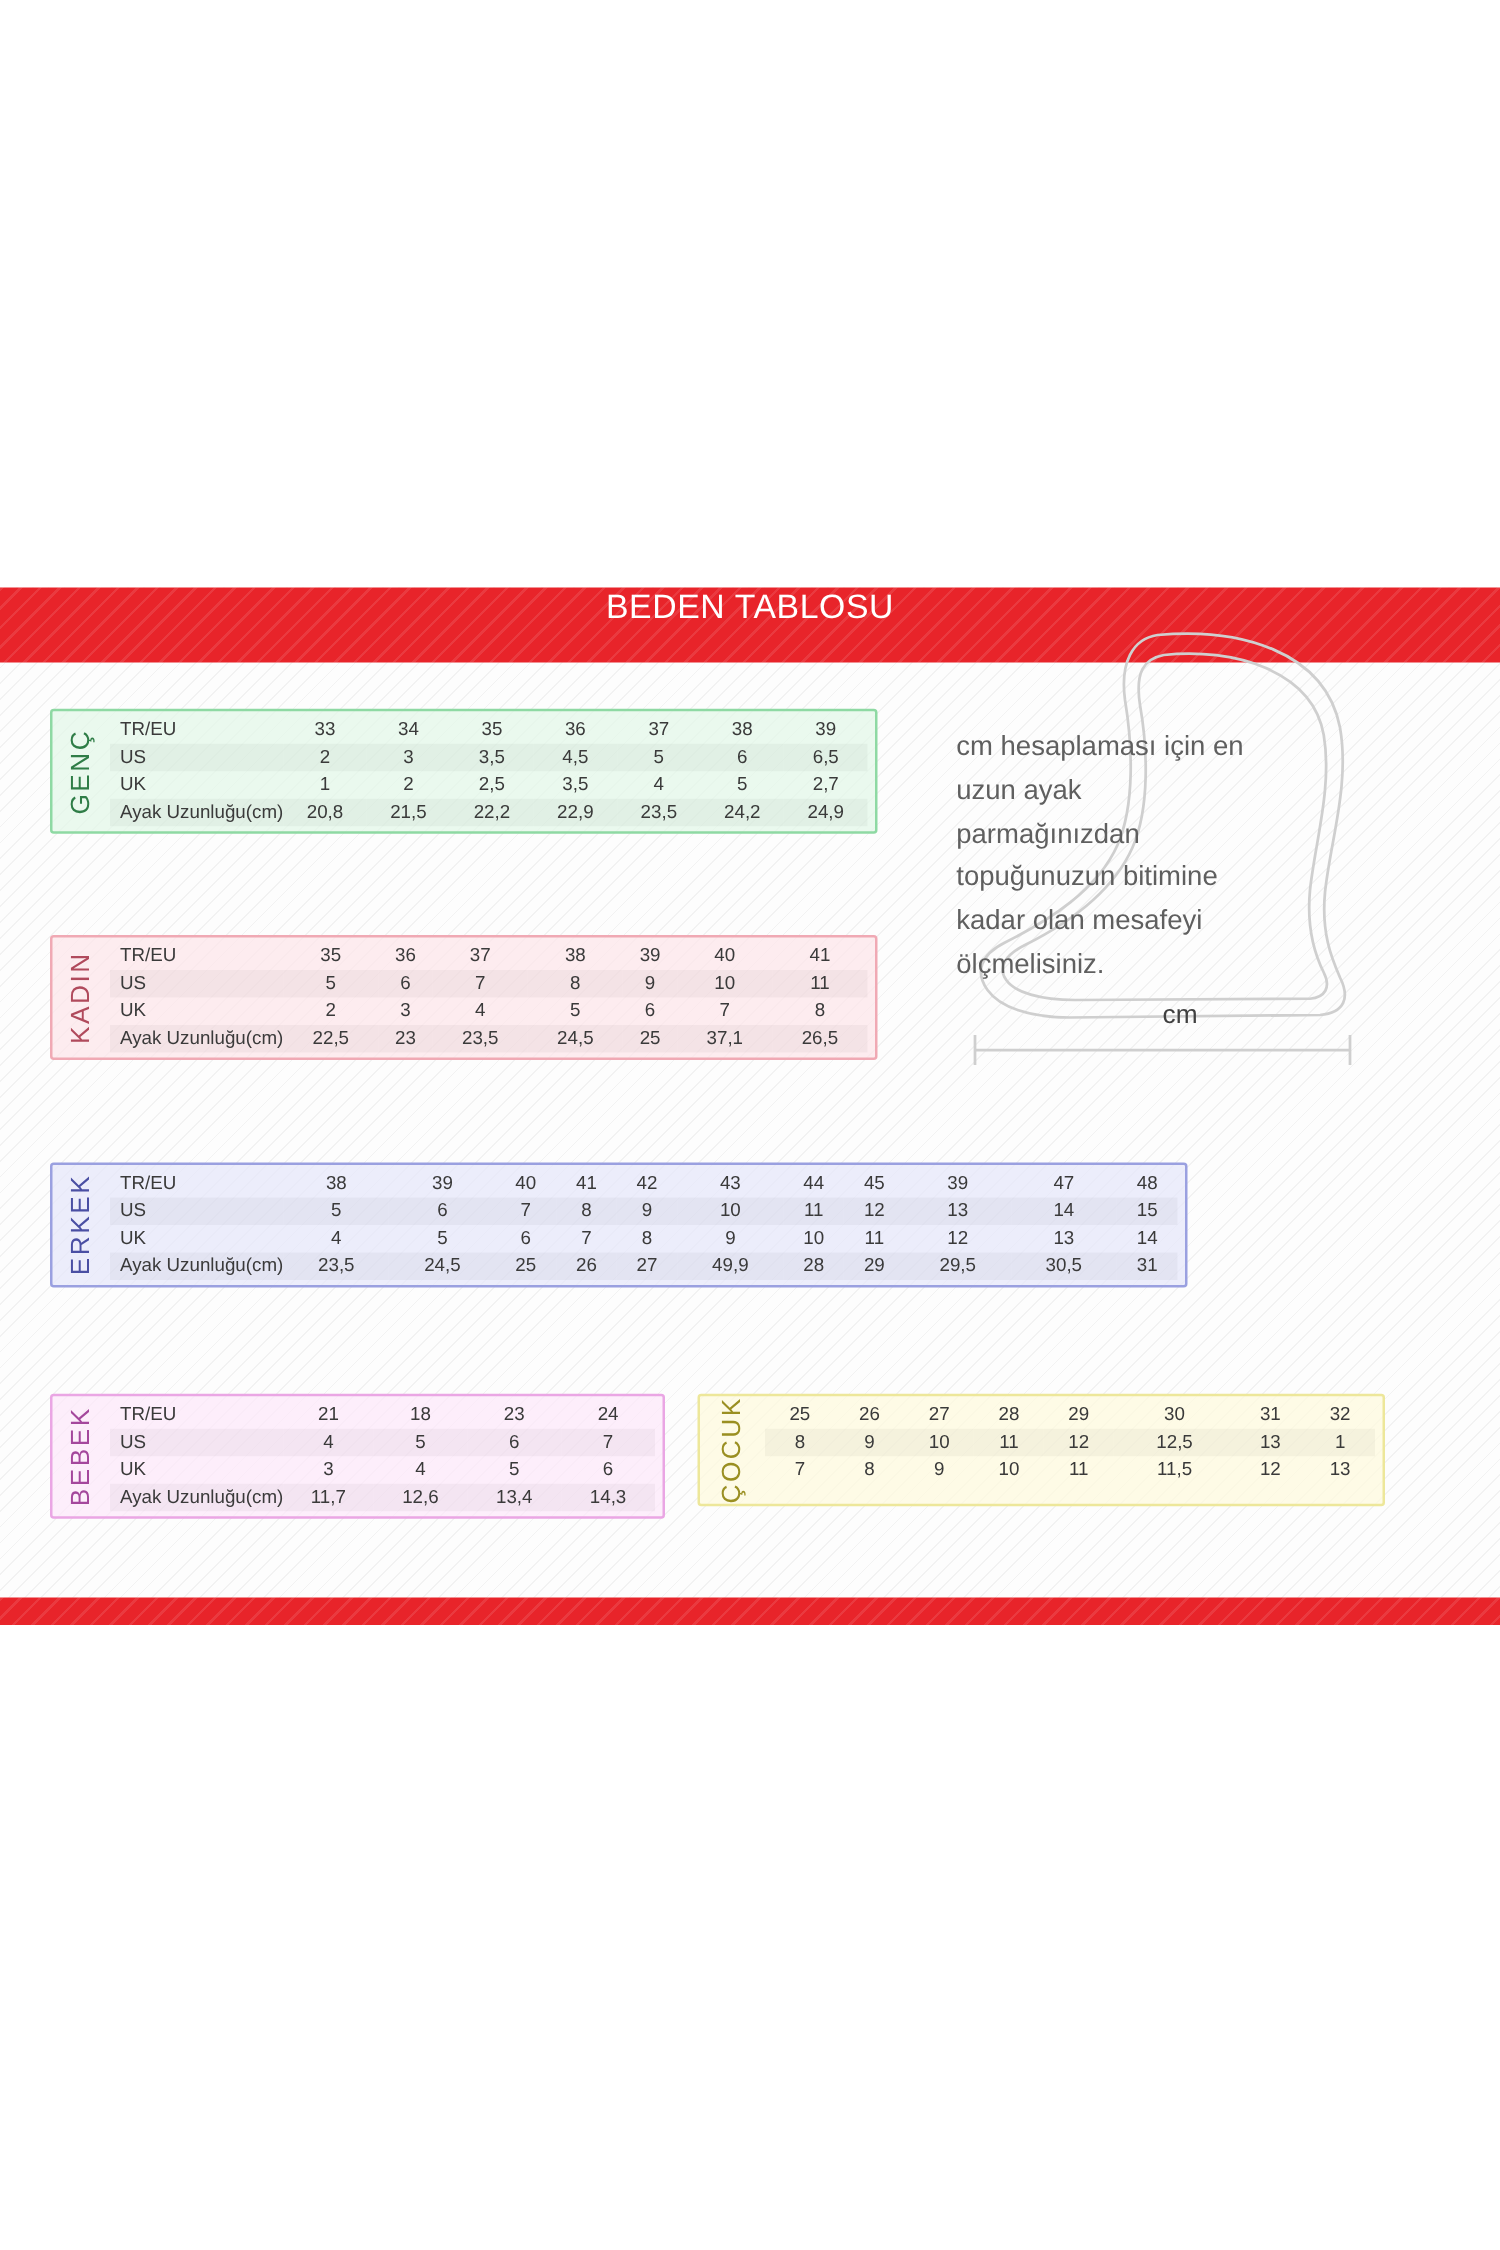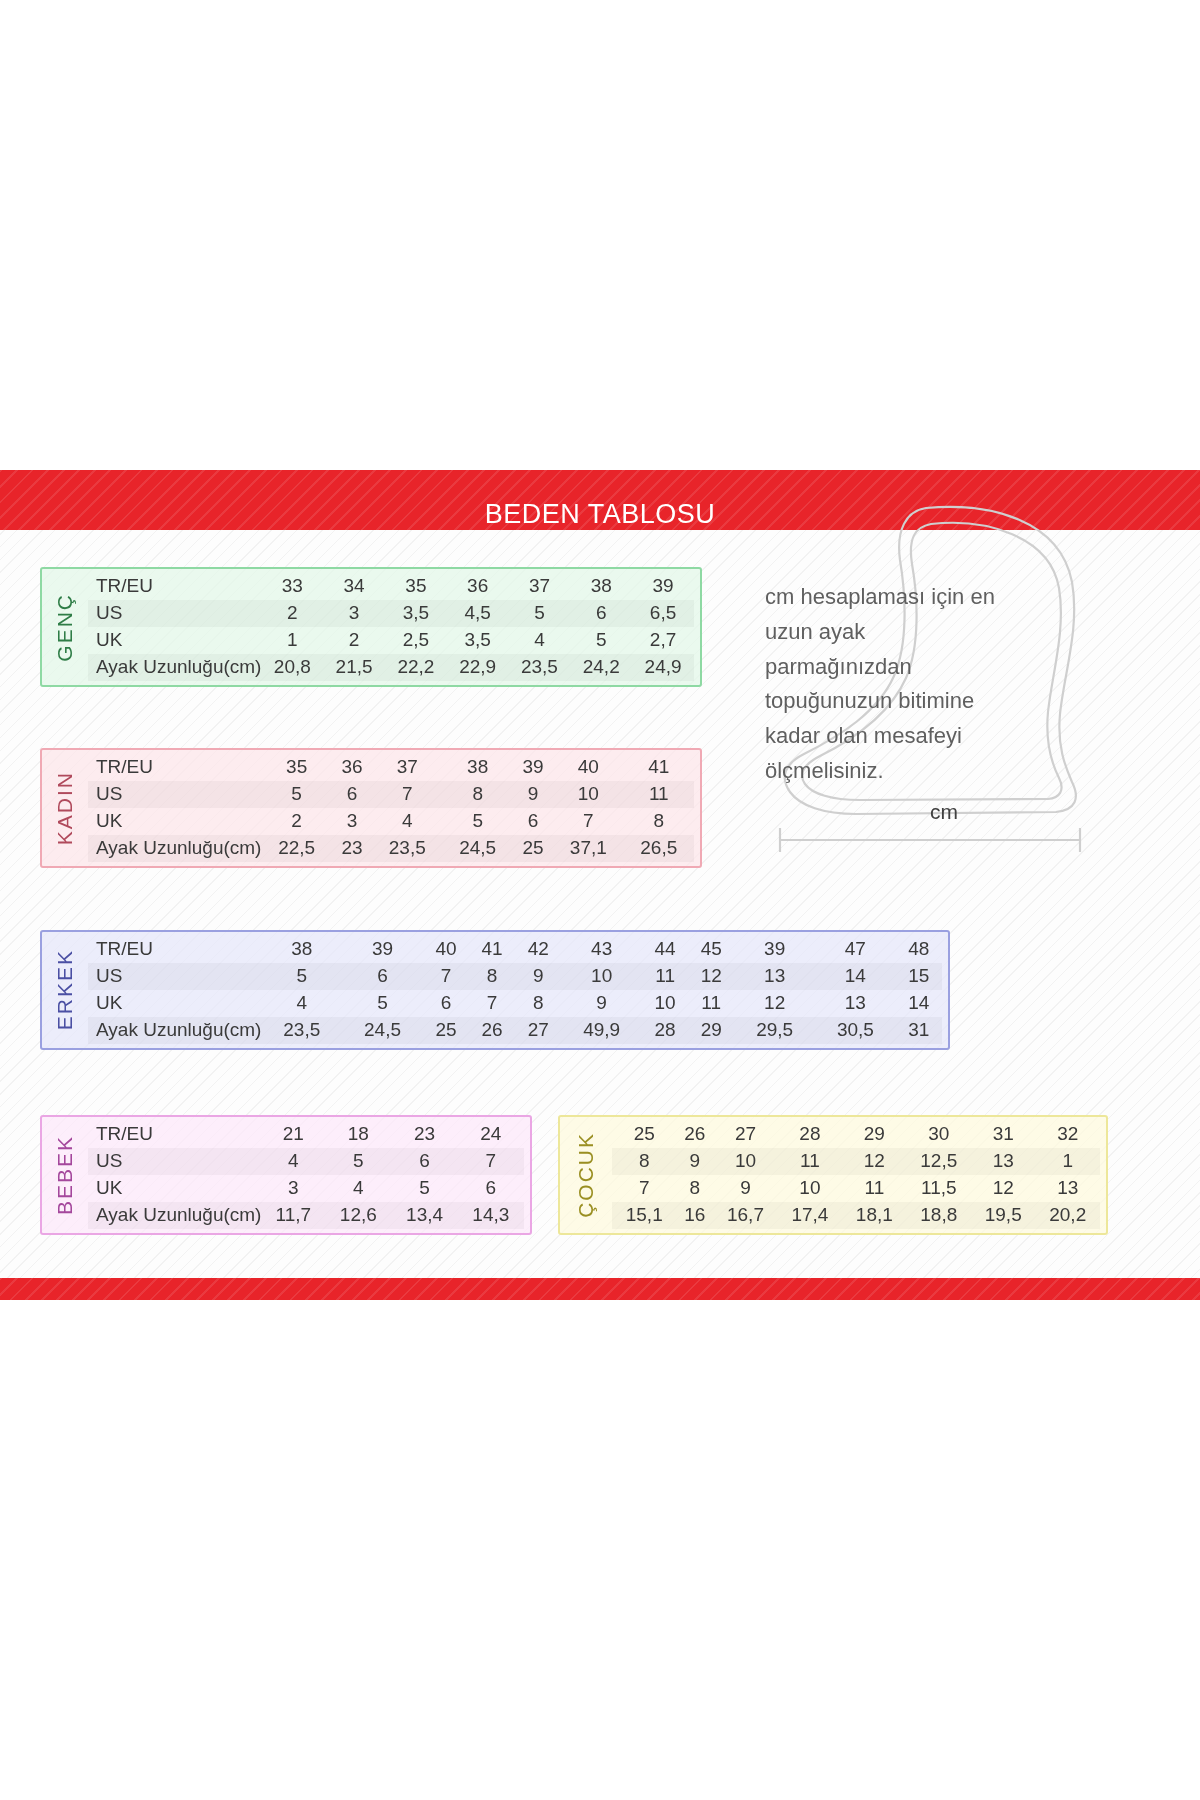--- a/index.html
+++ b/index.html
@@ -47,21 +47,21 @@
     background-image:
       repeating-linear-gradient(135deg,
         rgba(255,255,255,0.10) 0px,
         rgba(255,255,255,0.10) 2px,
         rgba(255,255,255,0) 2px,
         rgba(255,255,255,0) 11px);
     color: #ffffff;
     font-size: 27px;
     letter-spacing: 0.5px;
     display: flex;
-    align-items: flex-end;
+    align-items: flex-start;
     justify-content: center;
   }
   .bottom-bar {
     position: absolute;
     left: 0;
     bottom: 0;
     width: 1200px;
     height: 22px;
     background-color: #e8242a;
     background-image:
@@ -94,21 +94,21 @@
     transform: rotate(180deg);
     white-space: nowrap;
   }
   .group .tbl {
     flex: 1 1 auto;
     padding: 4px 6px 4px 0;
   }
   table.sizes {
     width: 100%;
     border-collapse: collapse;
-    font-size: 19px;
+    font-size: 15px;
     color: #3a3a3a;
   }
   table.sizes td {
     padding: 2px 0 3px 0;
     white-space: nowrap;
   }
   table.sizes td.rh {
     text-align: left;
     padding-left: 8px;
     width: 1%;
@@ -417,30 +417,20 @@
         </tr>
         <tr>
           <td class="val">7</td>
           <td class="val">8</td>
           <td class="val">9</td>
           <td class="val">10</td>
           <td class="val">11</td>
           <td class="val">11,5</td>
           <td class="val">12</td>
           <td class="val">13</td>
-        </tr>
-        <tr class="alt">
-          <td class="val">15,1</td>
-          <td class="val">16</td>
-          <td class="val">16,7</td>
-          <td class="val">17,4</td>
-          <td class="val">18,1</td>
-          <td class="val">18,8</td>
-          <td class="val">19,5</td>
-          <td class="val">20,2</td>
         </tr>
       </tbody>
         </table>
     </div>
   </div>
 
   <svg id="foot" viewBox="0 0 400 380">
     <g fill="none" stroke="#cfcfcf" stroke-width="2.2">
       <path d="M166 10 C 230 4, 300 22, 312 84 C 320 130, 304 176, 300 216
                C 297 248, 305 268, 312 284 C 320 300, 316 312, 296 314

